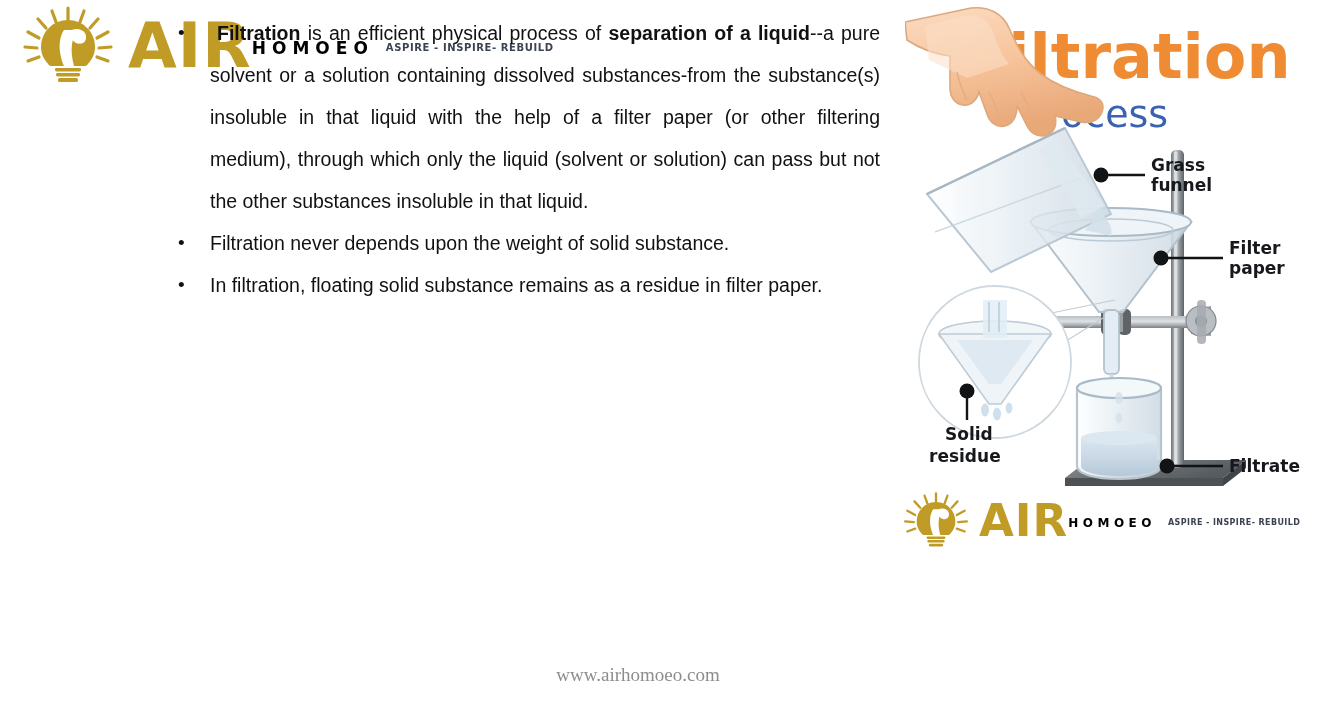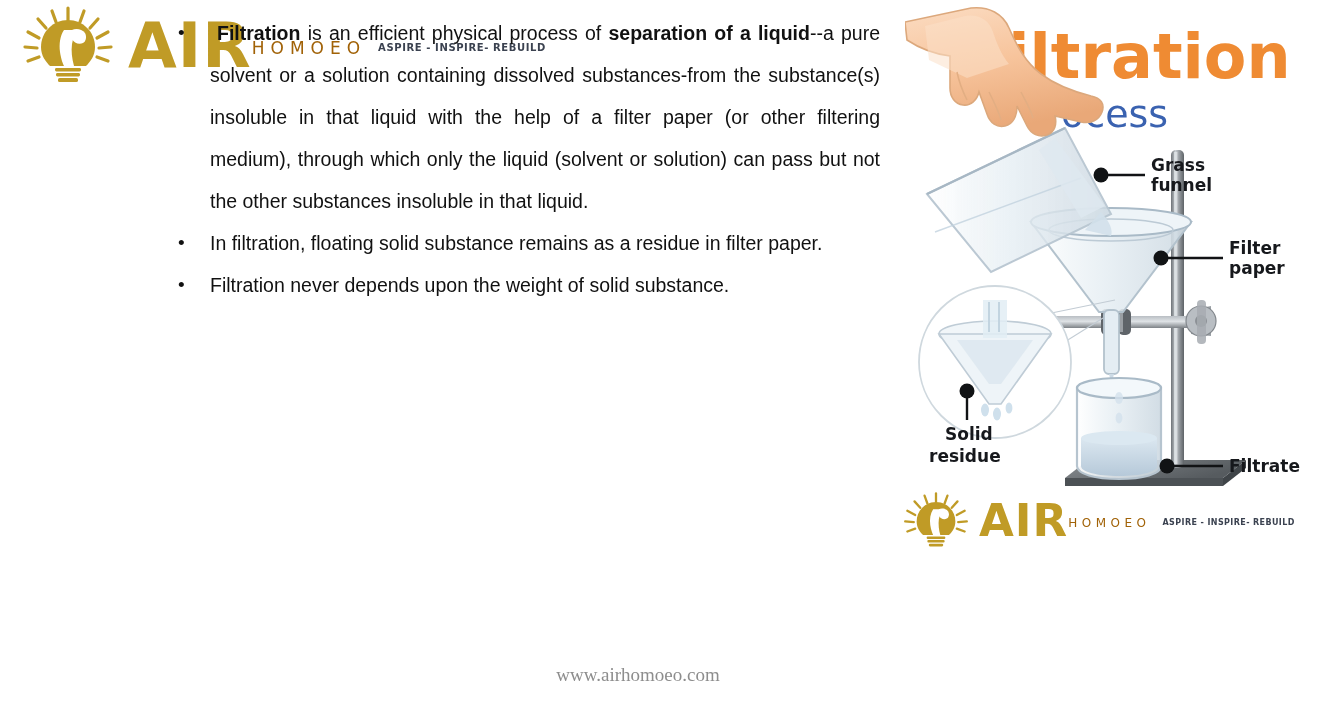--- a/index.html
+++ b/index.html
@@ -28,22 +28,22 @@
     display: block;
   }
   .logo-air {
     font-family: "DejaVu Sans", sans-serif;
     font-weight: bold;
     color: #c09b26;
     letter-spacing: 0.01em;
   }
   .logo-homoeo {
     font-family: "DejaVu Sans", sans-serif;
-    font-weight: normal;
-    color: #a16207;
+    font-weight: bold;
+    color: #000000;
   }
   .logo-tagline {
     font-family: "DejaVu Sans", sans-serif;
     font-weight: bold;
     color: #3b4250;
     margin-left: 12px;
   }
 
   #logo-top {
     left: 8px;
@@ -158,22 +158,22 @@
     <rect x="48" y="67" width="24" height="3.4" rx="1.4" fill="#c09b26"></rect>
     <rect x="50" y="72" width="20" height="4" rx="1.6" fill="#c09b26"></rect>
   </svg>
   <div class="logo-air">AIR</div>
   <div class="logo-homoeo">HOMOEO</div>
   <div class="logo-tagline">ASPIRE - INSPIRE- REBUILD</div>
 </div>
 
 <ul id="content-list">
     <li class="bullet-item"><span class="lead-gap"></span><b>Filtration</b><span> is an efficient physical process of </span><b>separation of a liquid</b><span>--a pure solvent or a solution containing dissolved substances-from the substance(s) insoluble in that liquid with the help of a filter paper (or other filtering medium), through which only the liquid (solvent or solution) can pass but not the other substances insoluble in that liquid.</span></li>
+    <li class="bullet-item"><span>Filtration never depends upon the weight of solid substance.</span></li>
     <li class="bullet-item"><span>In filtration, floating solid substance remains as a residue in filter paper.</span></li>
-    <li class="bullet-item"><span>Filtration never depends upon the weight of solid substance.</span></li>
   </ul>
 
 <div id="illustration">
   <svg width="423" height="500" viewBox="0 0 423 500">
     <defs>
       <linearGradient id="glassGrad" x1="0" y1="0" x2="1" y2="0">
         <stop offset="0%" stop-color="#ffffff" stop-opacity="0.95"></stop>
         <stop offset="45%" stop-color="#e6eef3" stop-opacity="0.85"></stop>
         <stop offset="100%" stop-color="#cdd9e2" stop-opacity="0.9"></stop>
       </linearGradient>

